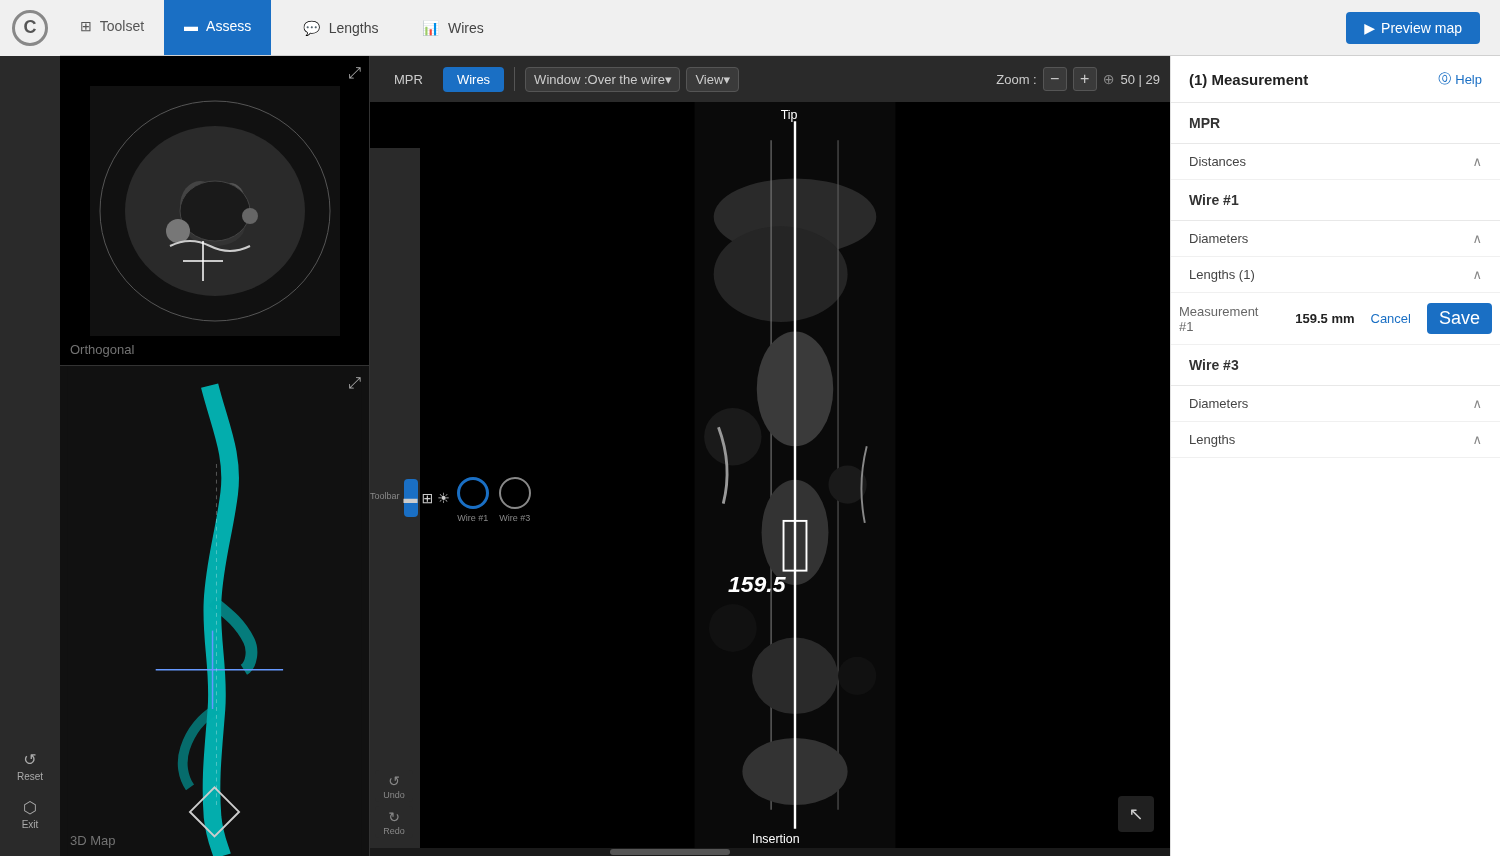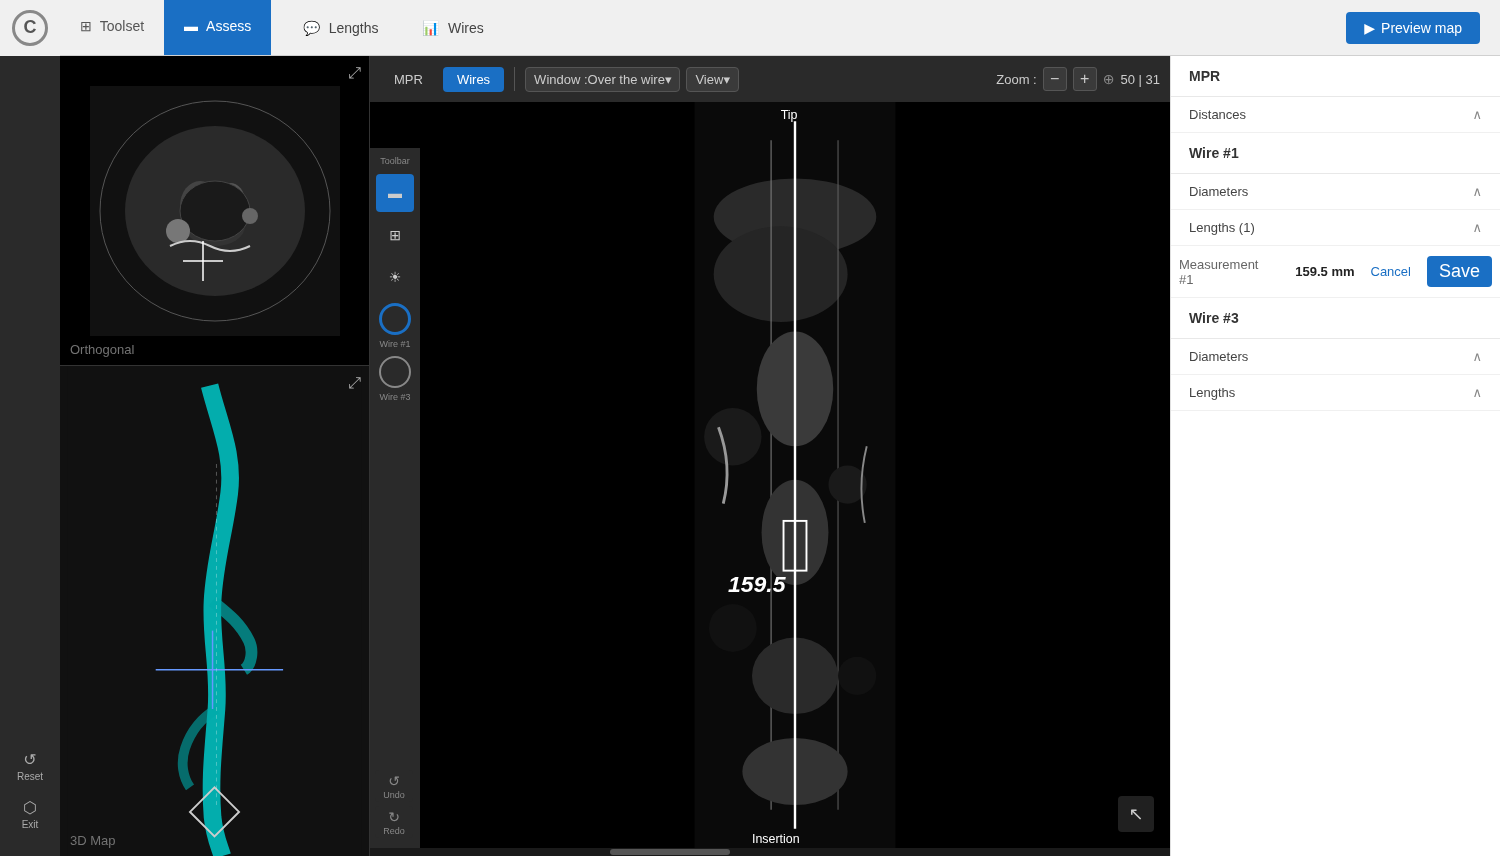--- a/index.html
+++ b/index.html
@@ -274,21 +274,21 @@
 
     
     .tool-sidebar {
       position: absolute;
       left: 0;
       top: 46px;
       bottom: 0;
       width: 50px;
       background: #2a2a2a;
       display: flex;
-      flex-direction: column;
+      flex-direction: row;
       align-items: center;
       padding: 8px 0;
       gap: 4px;
       z-index: 5;
     }
     .tool-btn {
       width: 38px;
       height: 38px;
       border-radius: 4px;
       display: flex;
@@ -616,21 +616,21 @@
       </div>
       <div class="toolbar-dropdown">
         <span>View</span>
         <span>▾</span>
       </div>
       <div class="zoom-controls">
         <span>Zoom :</span>
         <div class="zoom-btn">−</div>
         <div class="zoom-btn">+</div>
         <span style="color:#888;font-size:14px;">⊕</span>
-        <span>50 | 31</span>
+        <span>50 | 29</span>
       </div>
     </div>
 
     <div style="flex:1;display:flex;position:relative;">
 
       <div class="tool-sidebar">
         <div style="font-size:9px;color:#888;margin-bottom:4px;">Toolbar</div>
         <div class="tool-btn active">
           <span>▬</span>
         </div>
@@ -711,20 +711,27 @@
         </div>
       </div>
     </div>
 
     <div class="viewer-scrollbar">
       <div class="scrollbar-thumb"></div>
     </div>
   </div>
 
   <div class="right-panel">
+    <div class="right-panel-header">
+      <span class="panel-title">(1) Measurement</span>
+      <div class="help-btn">
+        <span>⓪</span>
+        <span>Help</span>
+      </div>
+    </div>
 
     <div class="section-header">
       <span>MPR</span>
     </div>
 
     <div class="subsection-header">
       <span>Distances</span>
       <span class="chevron-up">∧</span>
     </div>
 

